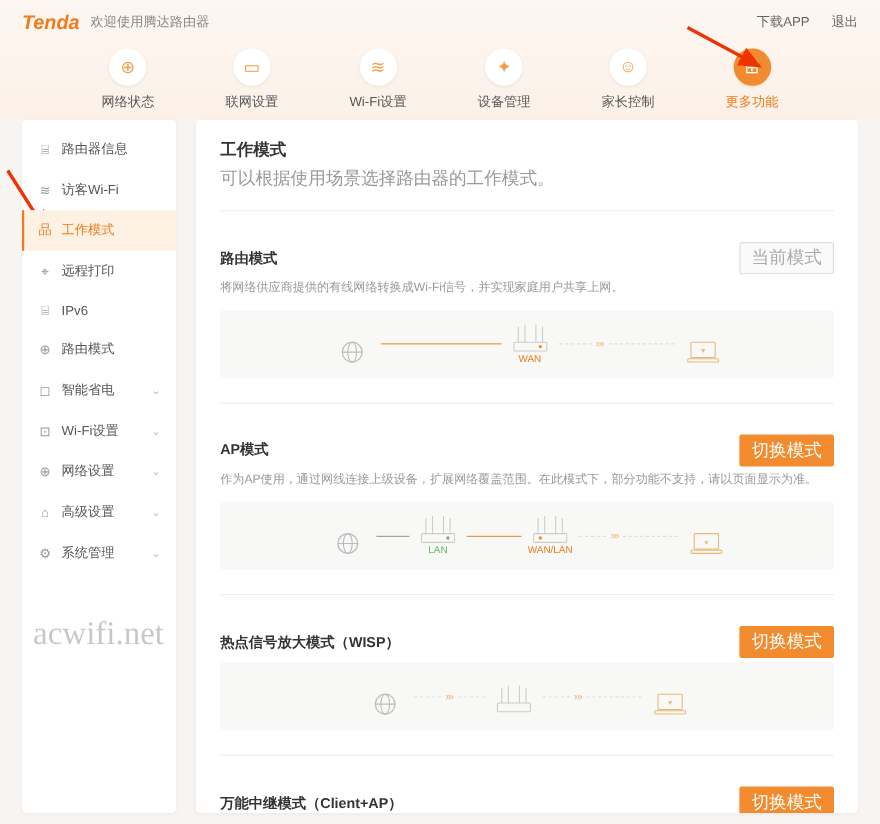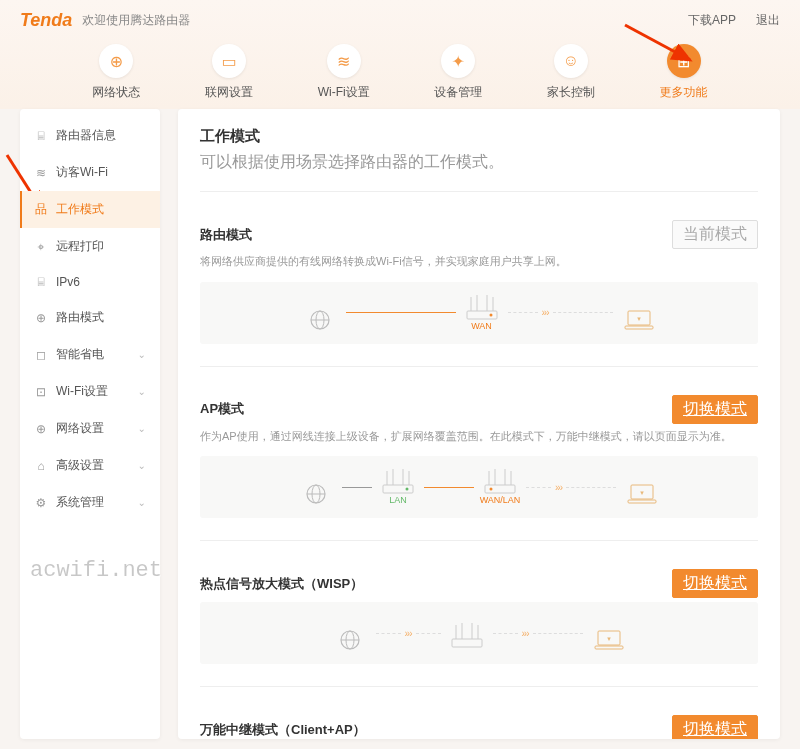--- a/index.html
+++ b/index.html
@@ -28,35 +28,35 @@
   .side-item.active .side-icon { color: #f07b1a; }
 
   .content { flex: 1; margin-left: 18px; padding: 18px 22px; overflow-y: auto; height: 630px; }
   .content h2 { font-size: 15px; font-weight: 600; margin-bottom: 6px; }
   .subtitle { color: #999; font-size: 16px; margin-bottom: 18px; }
 
   .mode-block { border-top: 1px solid #eee; padding: 18px 0 22px 0; position: relative; }
   .mode-head { display: flex; align-items: center; margin-bottom: 4px; margin-top: 10px; }
   .mode-title { font-size: 13px; font-weight: 600; }
   .mode-btn { margin-left: auto; font-size: 16px; padding: 3px 10px; border: 1px solid #ddd; background: #fafafa; color: #aaa; border-radius: 2px; cursor: default; }
-  .mode-btn.active { background: #f28a2e; color: #fff; border-color: #f28a2e; cursor: pointer; text-decoration: underline; }
+  .mode-btn.active { background: #f28a2e; color: #fff; border-color: #f28a2e; cursor: pointer; }
   .mode-desc { color: #999; font-size: 11px; margin-bottom: 12px; line-height: 1.5; }
 
   .diagram { background: #f8f8f7; border-radius: 3px; height: 62px; position: relative; display: flex; align-items: center; justify-content: center; }
   .diag-row { display: flex; align-items: center; gap: 4px; }
   .dev { width: 44px; height: 36px; display: flex; flex-direction: column; align-items: center; justify-content: flex-end; position: relative; }
   .dev-label { font-size: 9px; margin-top: 1px; }
   .wan { color: #f07b1a; }
   .lan { color: #64b96a; }
   .line { width: 40px; height: 0; border-top: 1px solid #ccc; }
   .line.orange { border-top: 1.5px solid #f28a2e; }
   .line.dots { border-top: 1px dashed #ddd; }
   .wave { color: #f5b069; font-size: 10px; letter-spacing: -1px; }
 
-  .watermark { position: absolute; left: 30px; bottom: 166px; font-size: 22px; color: rgba(0,0,0,0.22); font-family: Liberation Mono, monospace; text-shadow: 1px 1px 0 rgba(255,255,255,0.6); pointer-events: none; }
+  .watermark { position: absolute; left: 30px; bottom: 156px; font-size: 30px; color: rgba(0,0,0,0.22); font-family: Liberation Serif, serif; text-shadow: 1px 1px 0 rgba(255,255,255,0.6); pointer-events: none; }
 
   .arrow { position: absolute; pointer-events: none; }
 </style>
 </head>
 <body>
 
 <svg class="arrow" style="left:620px; top:20px;" width="100" height="60">
   <defs>
       <marker id="ah1" markerWidth="8" markerHeight="8" refX="6" refY="3" orient="auto">
         <path d="M0,0 L7,3 L0,6 Z" fill="#e30"></path>
@@ -206,21 +206,21 @@
             </span>
         </div>
       </div>
     </div>
 
     <div class="mode-block">
       <div class="mode-head">
         <span class="mode-title">AP模式</span>
         <span class="mode-btn active">切换模式</span>
       </div>
-      <div class="mode-desc">作为AP使用，通过网线连接上级设备，扩展网络覆盖范围。在此模式下，万能中继模式，请以页面显示为准。</div>
+      <div class="mode-desc">作为AP使用，通过网线连接上级设备，扩展网络覆盖范围。在此模式下，部分功能不支持，请以页面显示为准。</div>
       <div class="diagram">
         <div class="diag-row">
           <span class="dev">
               <svg width="22" height="22">
                 <circle cx="11" cy="11" r="9" fill="none" stroke="#bbb" stroke-width="1.2"></circle>
                 <ellipse cx="11" cy="11" rx="4" ry="9" fill="none" stroke="#bbb" stroke-width="1"></ellipse>
                 <line x1="2" y1="11" x2="20" y2="11" stroke="#bbb"></line>
               </svg>
             </span>
           <span class="line" style="width:30px;border-color:#999"></span>

